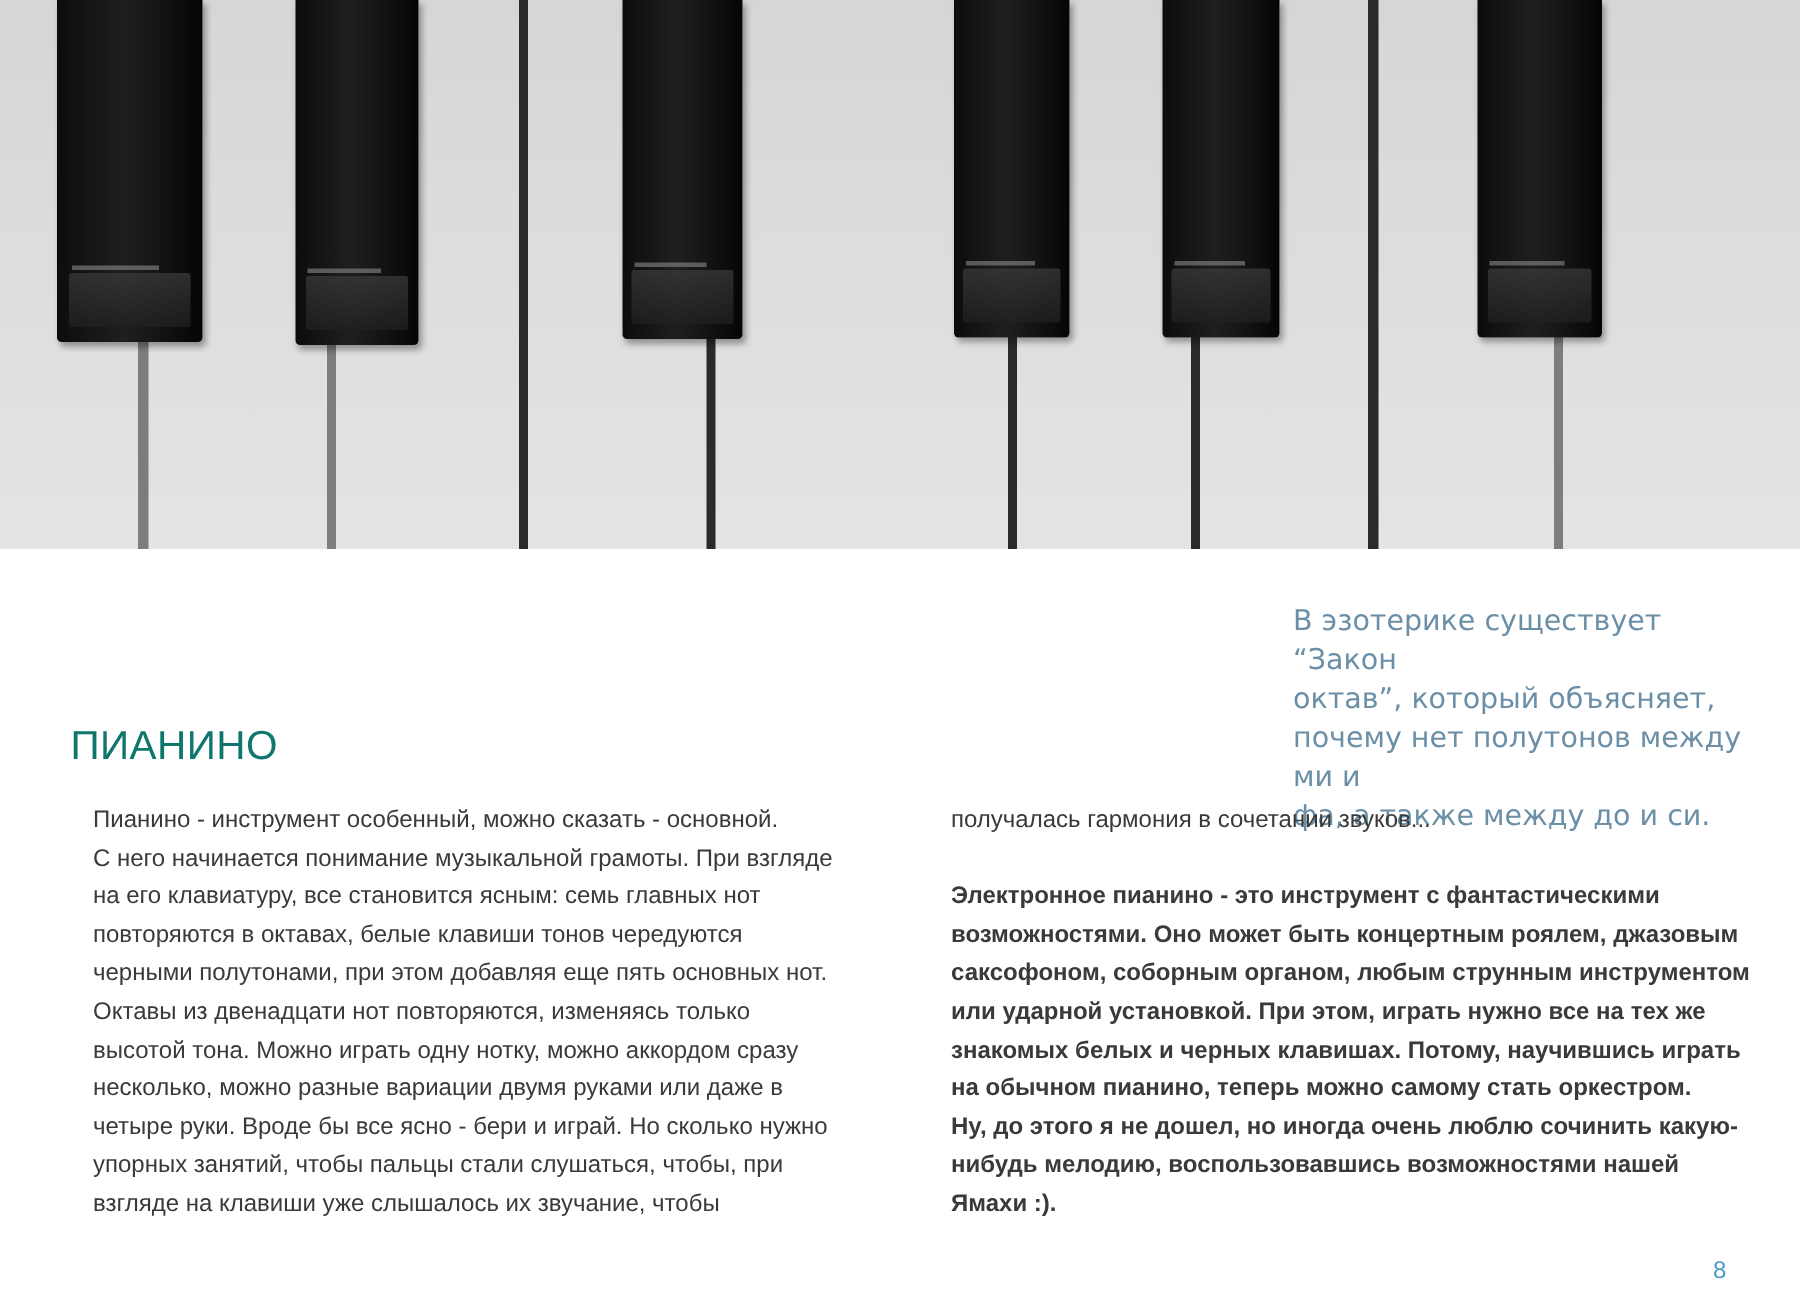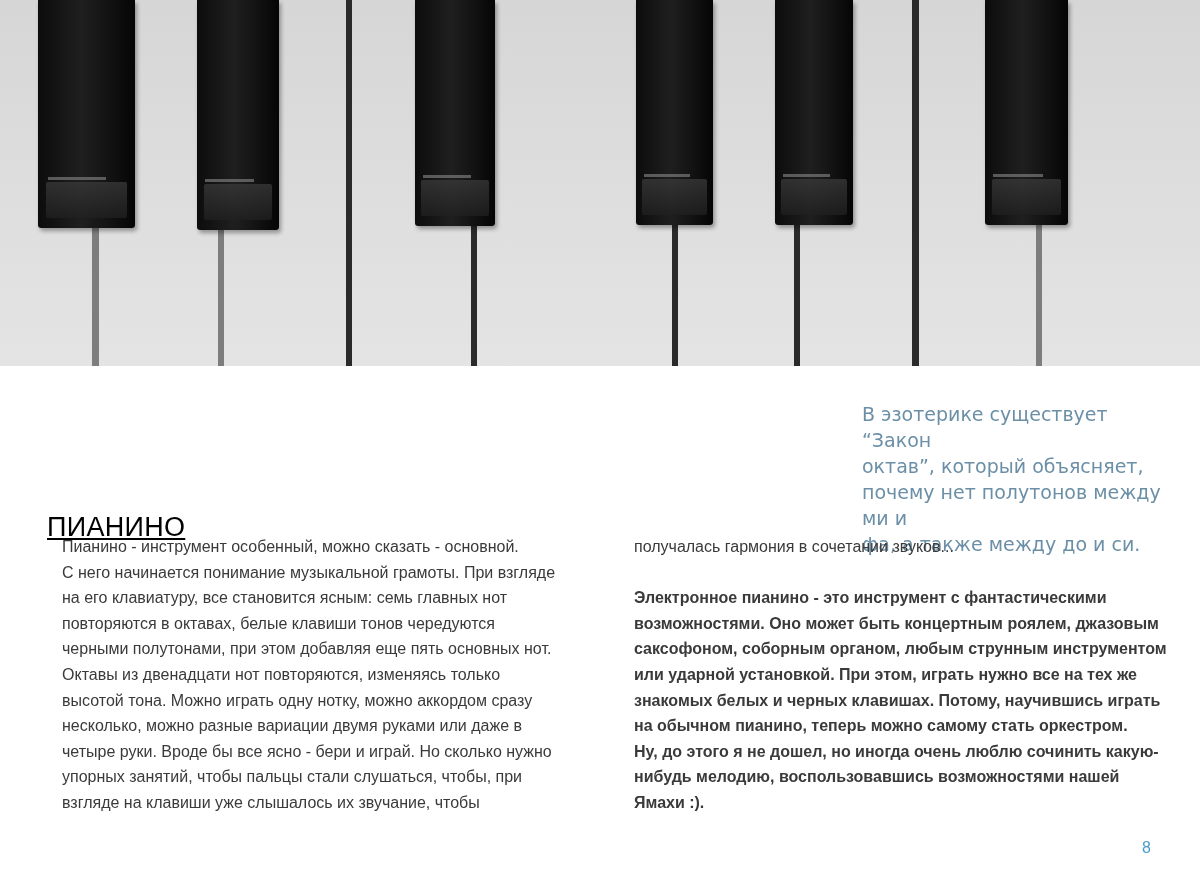--- a/index.html
+++ b/index.html
@@ -31,23 +31,23 @@
   .black-key::before {
     content: ""; position: absolute; left: 10%; right: 30%; bottom: 48px; height: 3px;
     background: #8a8a8a; opacity: 0.6;
   }
   .sidenote {
     position: absolute; left: 862px; top: 401px; width: 300px;
     font-family: "DejaVu Sans", sans-serif; font-size: 19px; line-height: 26px;
     color: #6b8fa6;
   }
   .title {
-    position: absolute; left: 47px; top: 494px;
+    position: absolute; left: 47px; top: 464px;
     font-family: "Liberation Sans", sans-serif; font-size: 27px; font-weight: normal;
-    color: #000000; letter-spacing: 0.3px; text-decoration: underline;
+    color: #0f766e; letter-spacing: 0.3px;
   }
   .col {
     position: absolute; top: 534px;
     font-family: "Liberation Sans", sans-serif; font-size: 16px; line-height: 25.6px;
     color: #3a3a3a;
   }
   .col.left { left: 62px; width: 520px; }
   .col.right { left: 634px; width: 540px; }
   .col p { margin: 0; white-space: pre-line; }
   .col p + p { margin-top: 25.6px; font-weight: bold; }

